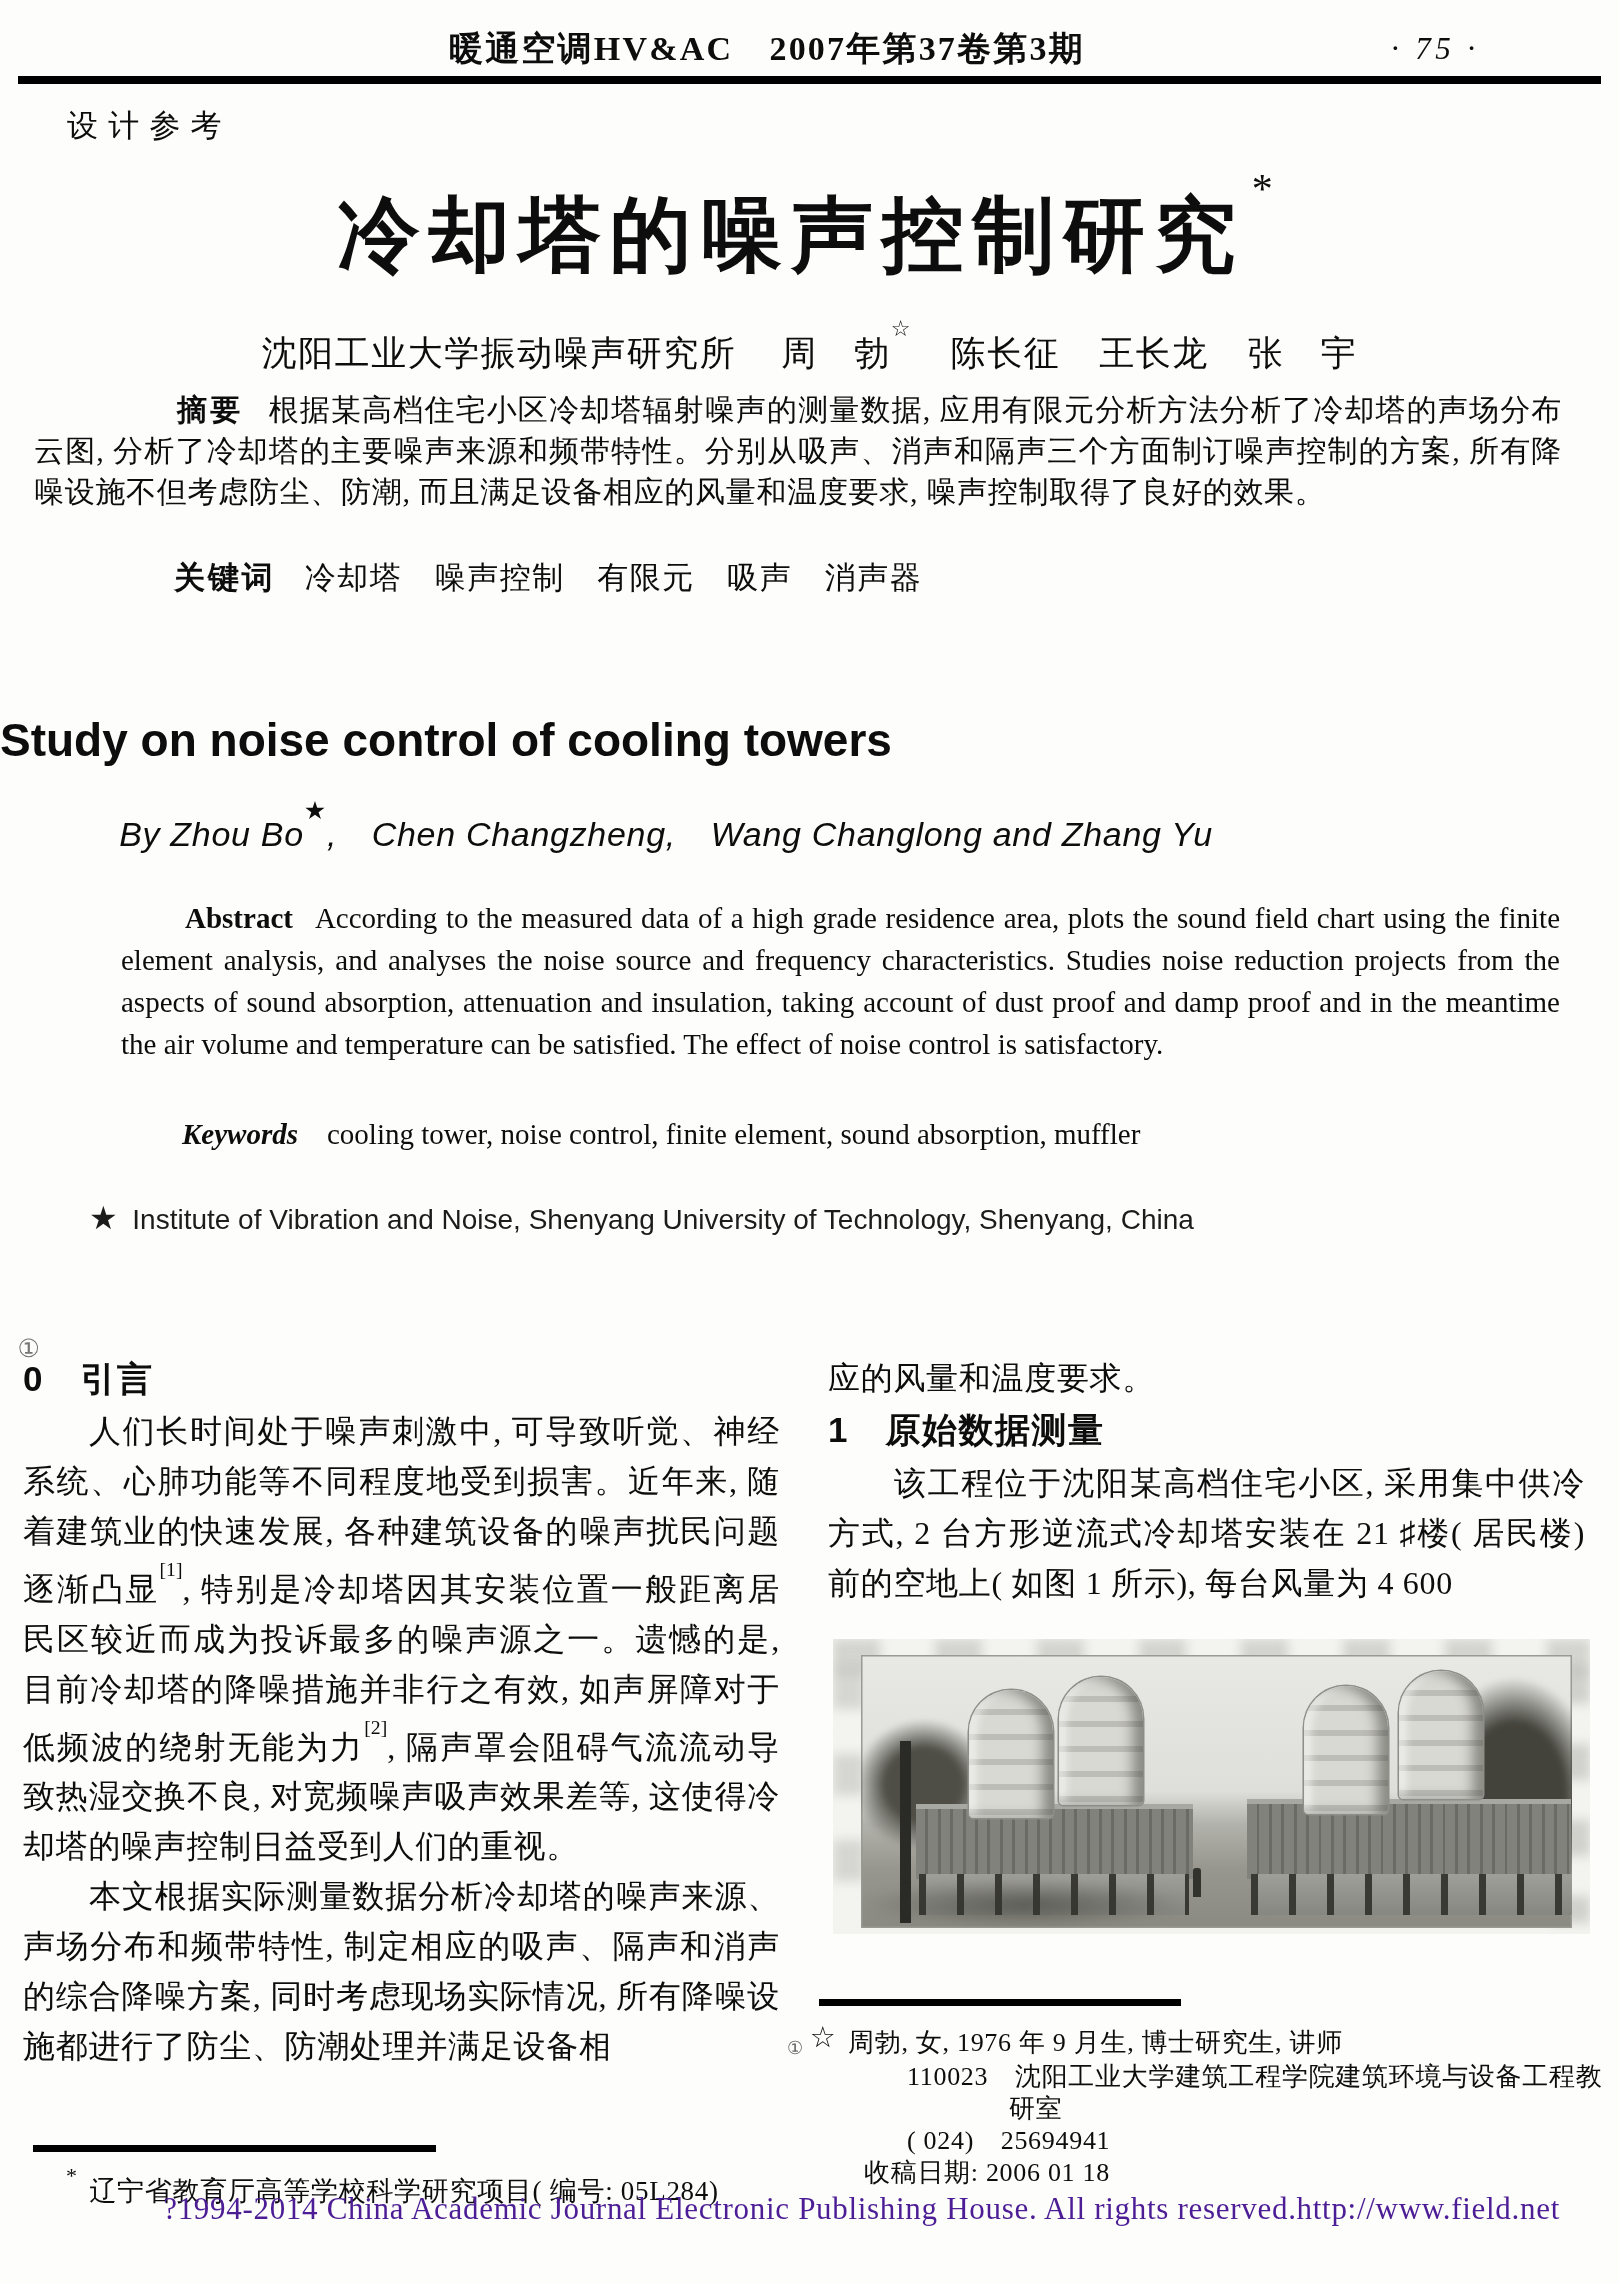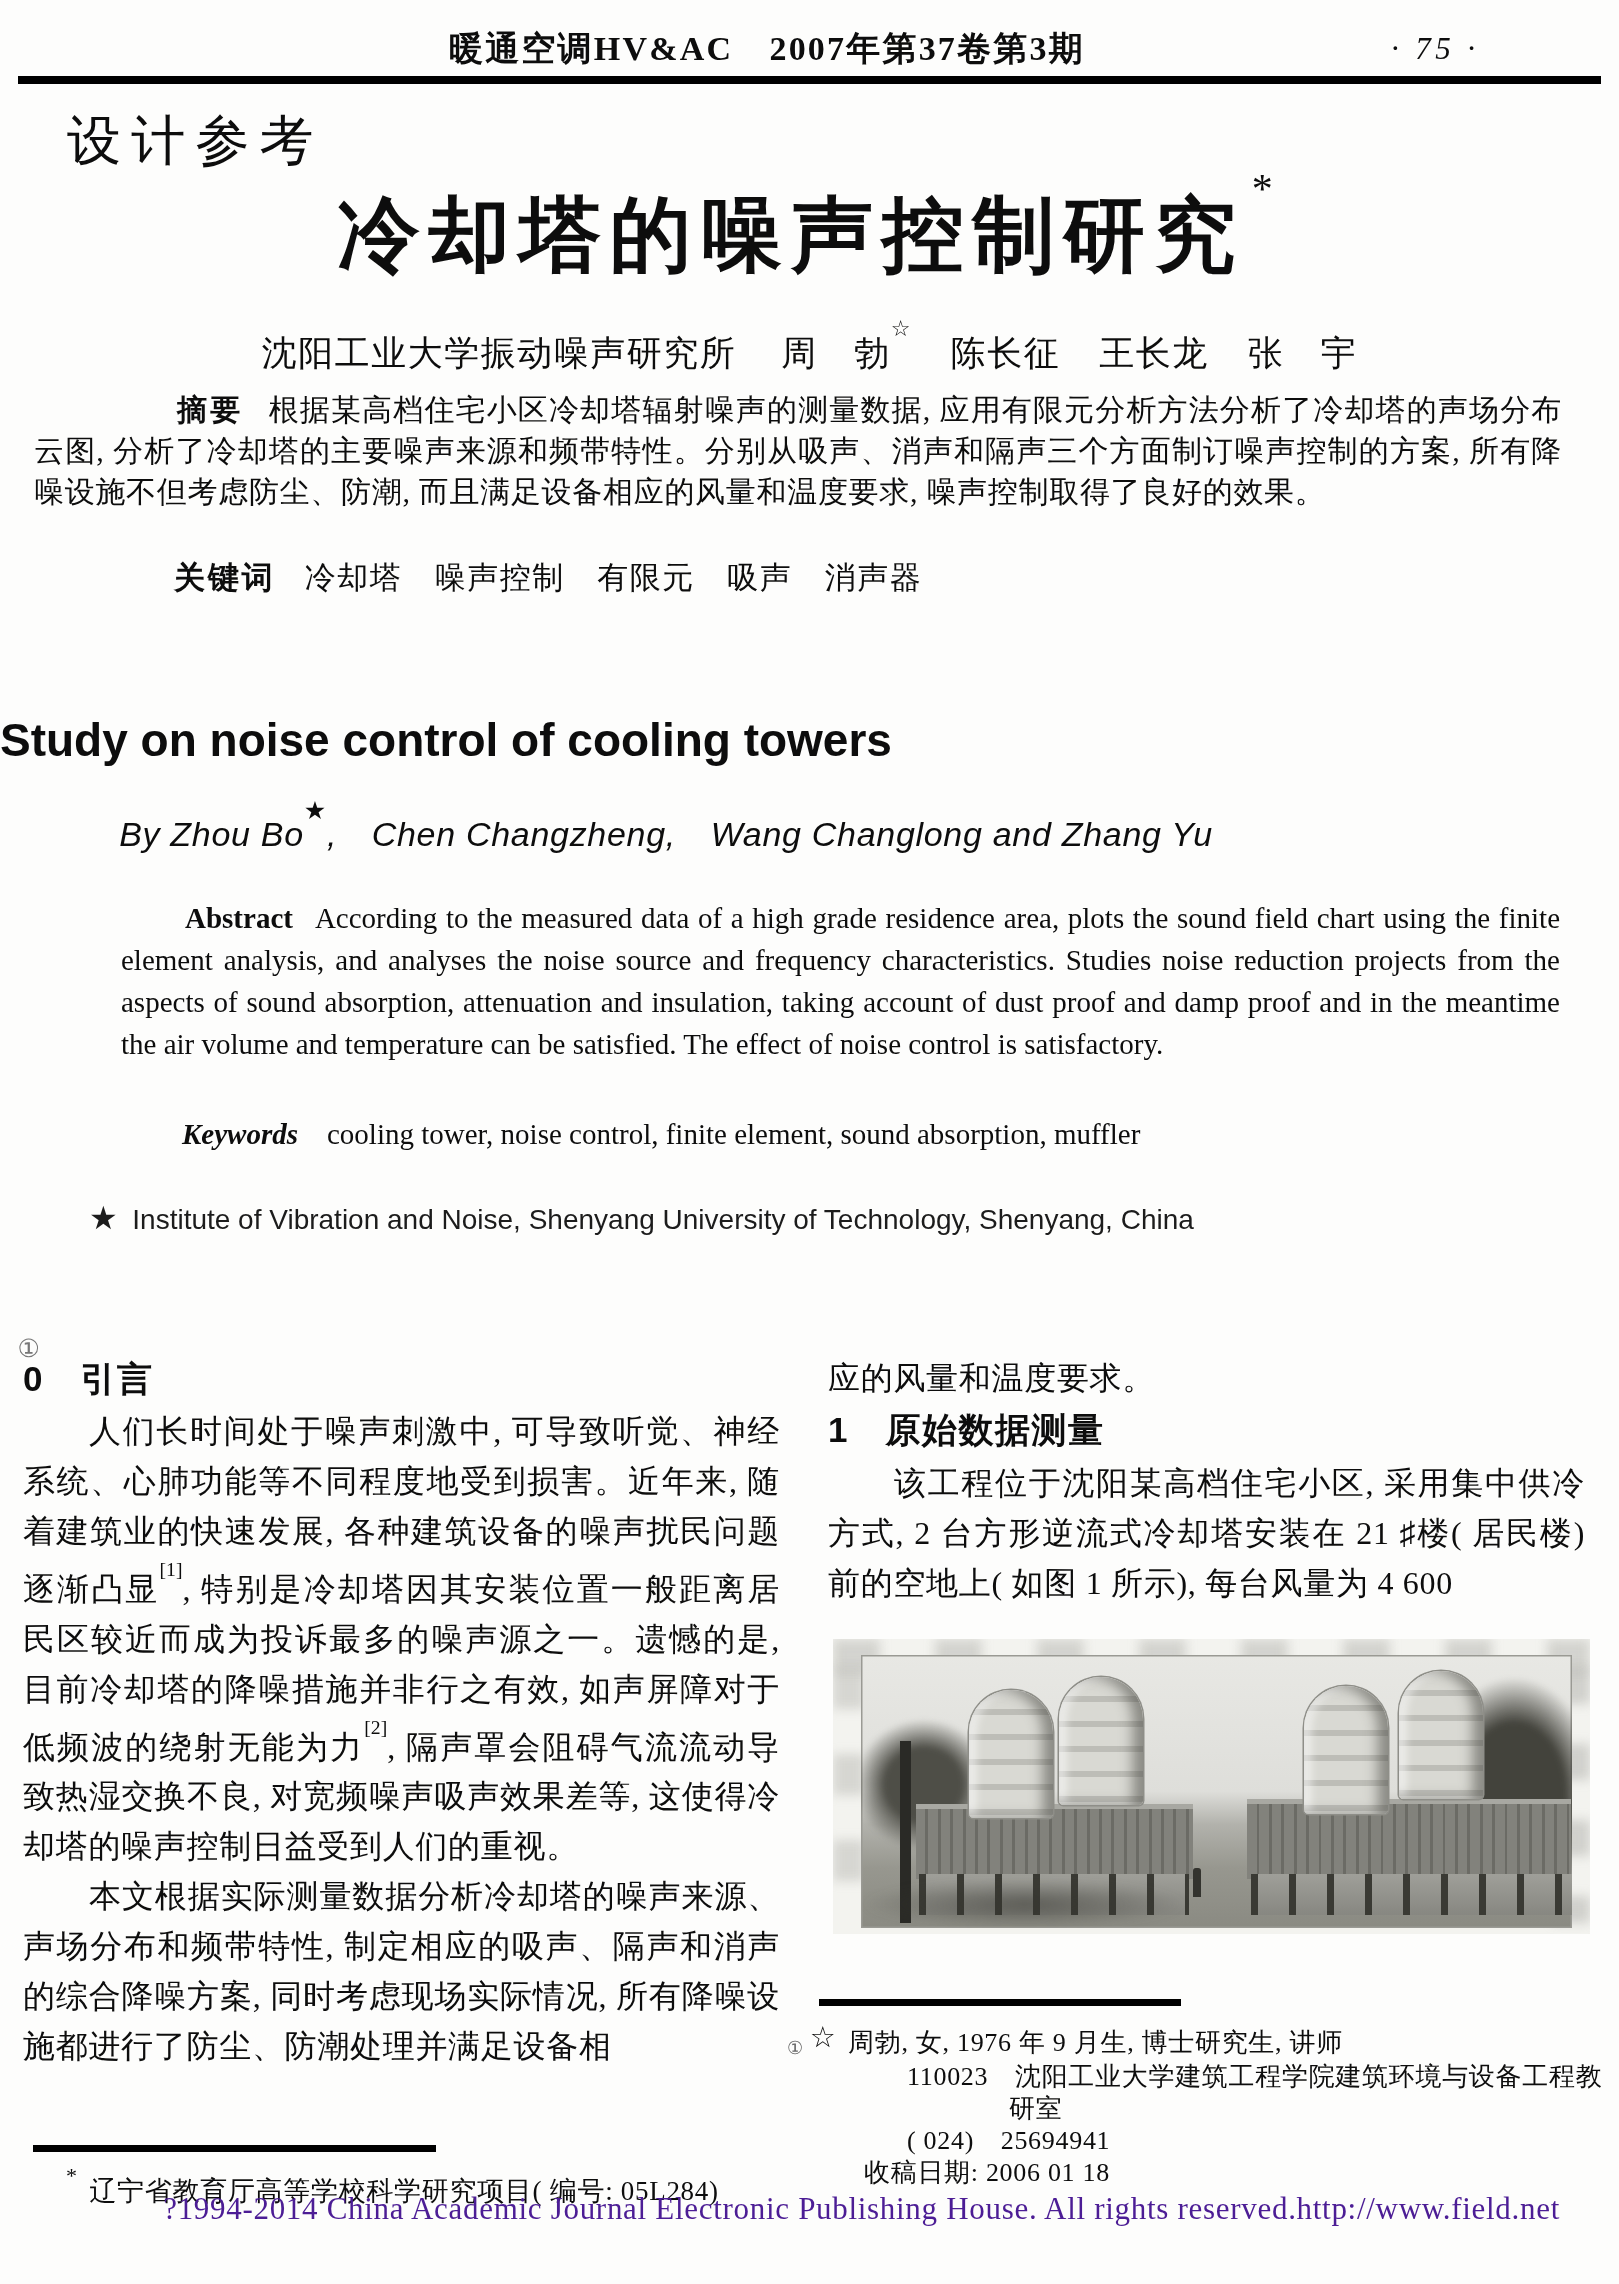--- a/index.html
+++ b/index.html
@@ -7,21 +7,21 @@
     position:relative;width:1619px;height:2284px;margin:0 auto;
     background:#fdfdfc;color:#0d0d0d;overflow:hidden;
     font-family:"Liberation Serif","DejaVu Serif",serif;
   }
   .abs{position:absolute;}
 
   
   .journal-line{left:449px;top:26px;font-size:34px;font-weight:bold;letter-spacing:2.2px;}
   .page-no{left:1391px;top:31px;font-size:31px;font-style:italic;letter-spacing:4.4px;}
   .rule-top{left:18px;top:76px;width:1583px;height:8px;background:#000;}
-  .section-label{left:67px;top:105px;font-size:54px;letter-spacing:10.2px;}
+  .section-label{left:67px;top:105px;font-size:31px;letter-spacing:10.2px;}
 
   
   .cn-title{left:0;top:181px;width:1619px;text-align:center;font-size:82px;font-weight:bold;letter-spacing:8.7px;white-space:nowrap;}
   .cn-title sup{font-size:42px;position:relative;top:-32px;margin-left:7.3px;font-weight:normal;}
   .cn-authors{left:0;top:330px;width:1619px;text-align:center;font-size:35px;letter-spacing:1.5px;white-space:nowrap;}
   .cn-authors .gap-l{display:inline-block;width:45px;}
   .cn-authors .gap{display:inline-block;width:39px;}
   .cn-authors sup{font-size:22px;position:relative;top:-16px;}
 
   

